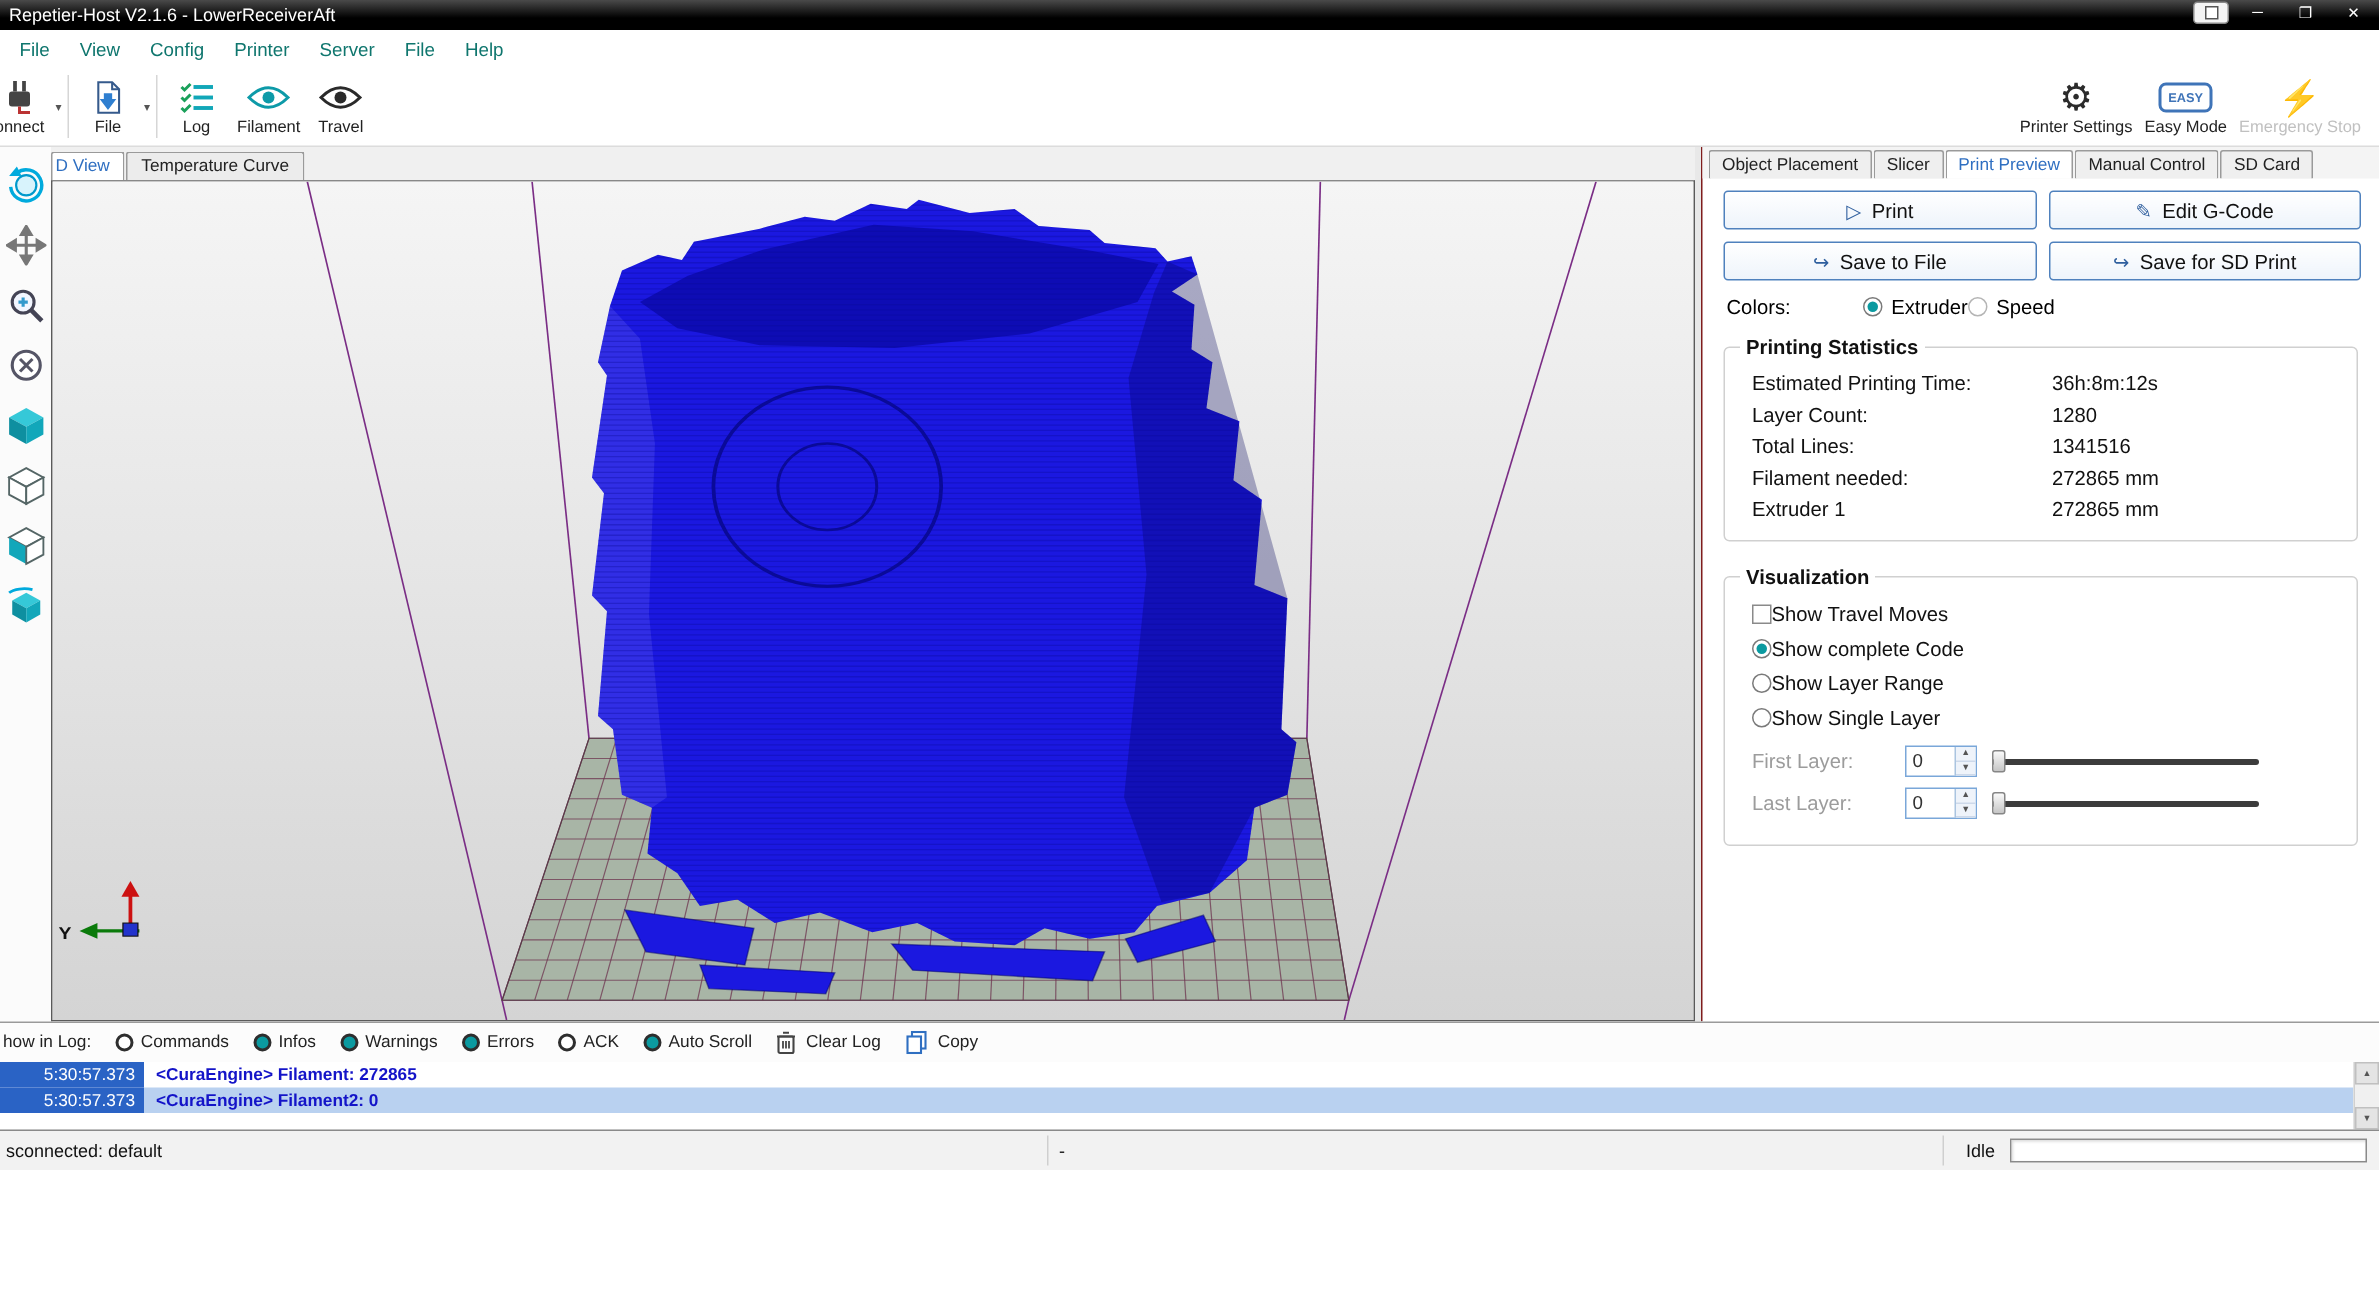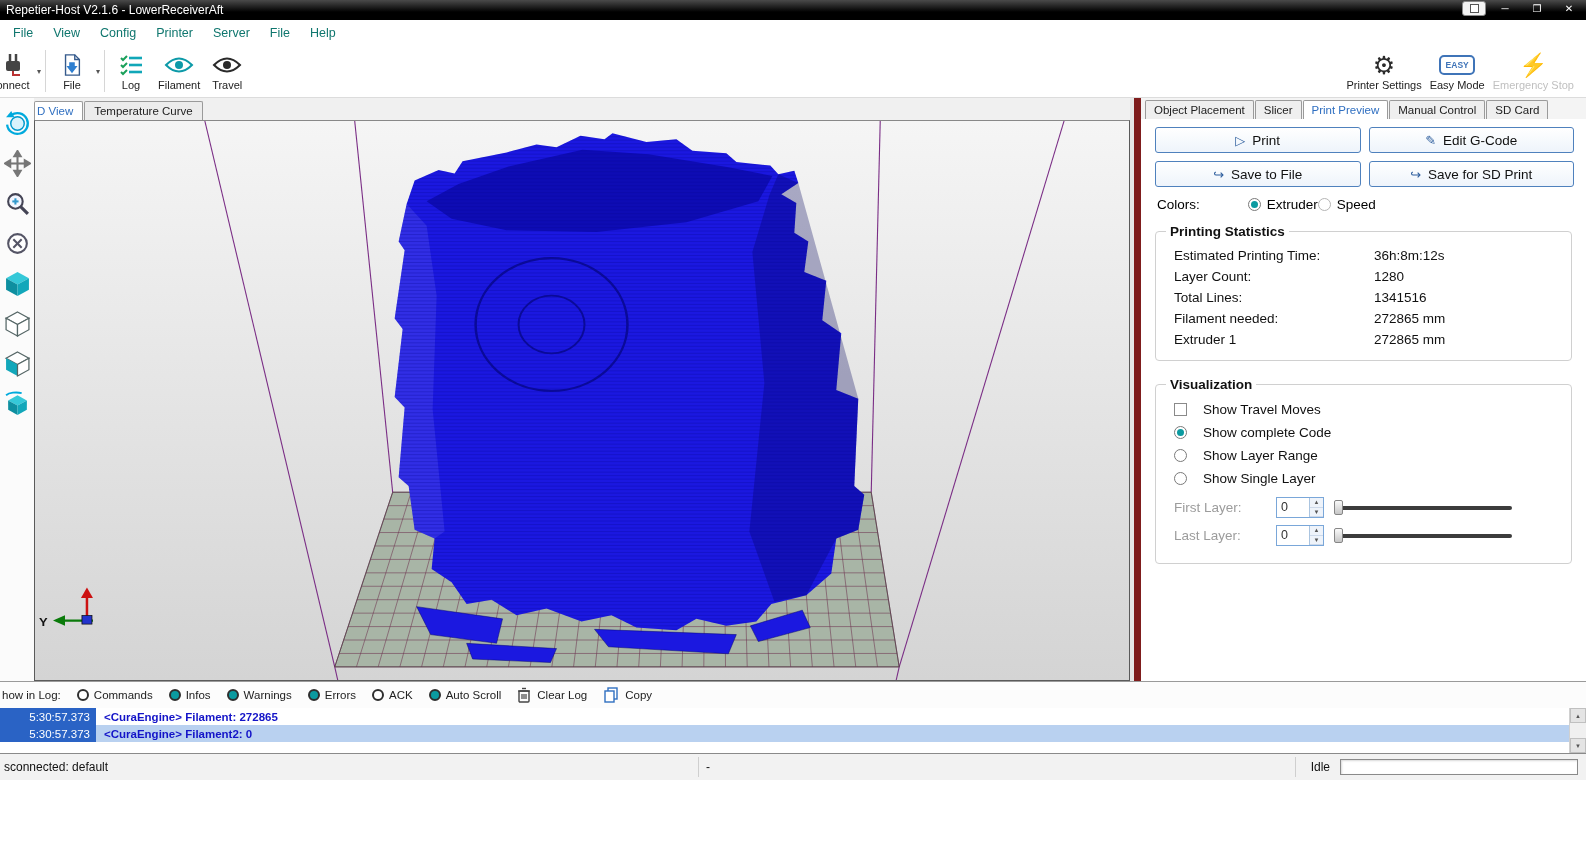--- a/index.html
+++ b/index.html
@@ -47,21 +47,21 @@
   .vtab { font-size:11.5px; padding:3px 9px 3px 9px; border:1px solid #9a9a9a; border-bottom:none;
           background:#ececec; color:#222; margin-right:1px; border-radius:2px 2px 0 0; }
   .vtab.active { background:#fff; color:#2f6fc1; }
   .vtab.clipped { padding-left:2px; }
   .viewport { flex:1; position:relative; border:1px solid #5a5a5a; border-top:1px solid #888; overflow:hidden; }
   .viewport svg { position:absolute; inset:0; width:100%; height:100%; }
 
   .splitter { width:4px; background:#e8e8e8; }
 
   
-  .right-panel { width:452px; border-left:7px solid #7f1d1d; display:flex; flex-direction:column; background:#fff; }
+  .right-panel { width:452px; border-left:1px solid #7f1d1d; display:flex; flex-direction:column; background:#fff; }
   .panel-tabs { height:21px; display:flex; background:#f4f4f4; align-items:flex-end; padding-left:4px; }
   .ptab { font-size:11.5px; padding:3px 8px; border:1px solid #9a9a9a; border-bottom:none; background:#efefef;
           color:#222; margin-right:1px; border-radius:2px 2px 0 0; white-space:nowrap; }
   .ptab.active { background:#fff; color:#2f6fc1; }
   .panel-content { flex:1; padding:8px 12px 0 14px; }
 
   .btn-grid { display:grid; grid-template-columns:1fr 1fr; gap:8px; margin-bottom:10px; }
   .pv-btn { height:26px; border:1px solid #4f81bd; border-radius:3px;
             background:linear-gradient(#ffffff,#eef4fb); font-size:13.5px; color:#111;
             display:flex; align-items:center; justify-content:center; gap:7px;
@@ -75,21 +75,21 @@
          position:relative; flex:0 0 auto; }
   .rdo.on::after { content:""; position:absolute; inset:2px; border-radius:50%; background:#0b9aa0; }
   .rdo.dim { border-color:#b5b5b5; }
   .chk { width:13px; height:13px; border:1px solid #8a8a8a; background:#fff; flex:0 0 auto; }
   .gap130 { }
 
   fieldset { border:1px solid #d0d0d0; border-radius:4px; margin:0 2px 16px 0; padding:6px 10px 10px 10px; }
   legend { font-size:13.5px; font-weight:bold; padding:0 4px; color:#111; }
   .stat-row { display:grid; grid-template-columns:200px 1fr; font-size:13.5px; padding:3px 0 3px 8px; color:#111; }
 
-  .viz-item { display:flex; align-items:center; gap:16px; font-size:13.5px; padding:4px 0 4px 8px; color:#111; }
+  .viz-item { display:flex; align-items:center; gap:0; font-size:13.5px; padding:4px 0 4px 8px; color:#111; }
   .layer-row { display:flex; align-items:center; margin:7px 0 7px 8px; font-size:13.5px; color:#9c9c9c; }
   .layer-row .llbl { width:102px; }
   .spin { width:48px; height:21px; border:1px solid #7aa7d9; display:flex; margin-right:10px; background:#fff; }
   .spin .sval { flex:1; font-size:12.5px; color:#333; padding:2px 0 0 4px; }
   .spin .sbtns { width:14px; display:flex; flex-direction:column; border-left:1px solid #aac4e0; }
   .spin .sbtn { flex:1; font-size:6px; color:#555; background:#eef3fa; display:flex; align-items:center;
                 justify-content:center; border-bottom:1px solid #cdd9ea; }
   .slider { position:relative; width:178px; height:18px; }
   .slider .track { position:absolute; left:0; right:0; top:7px; height:4px; background:#3c3c3c; border-radius:2px; }
   .slider .handle { position:absolute; left:0; top:1px; width:9px; height:15px;

